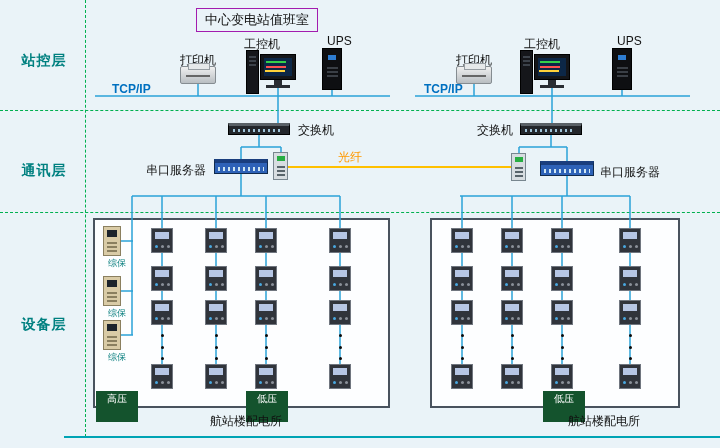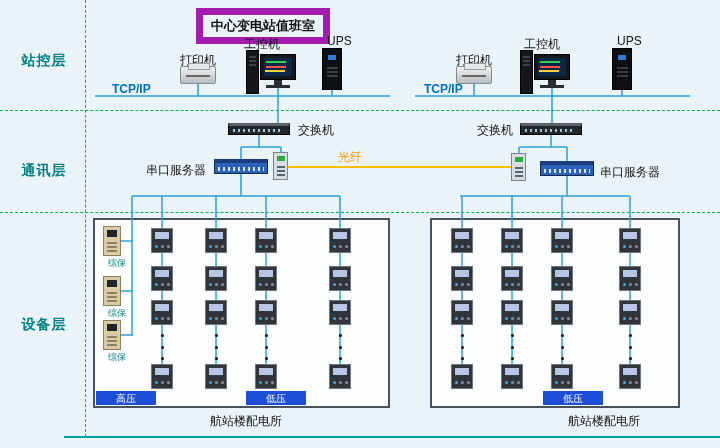--- a/index.html
+++ b/index.html
@@ -4,26 +4,26 @@
 <style>
   *{margin:0;padding:0;box-sizing:border-box}
   body{font-family:"Liberation Sans","DejaVu Sans",sans-serif;background:#fff}
   .canvas{position:relative;width:720px;height:448px;background:#eaf3f8;overflow:hidden}
 
   .hsep{position:absolute;left:0;width:720px;height:0;border-top:1px dashed #00b050}
   .vsep{position:absolute;left:85px;top:0;height:437px;width:0;border-left:1px dashed #00b050}
   .bottom-rule{position:absolute;left:64px;top:436px;width:656px;height:2px;background:#00a3b4}
 
   .layer-label{position:absolute;left:14px;width:60px;text-align:center;font-size:14px;font-weight:bold;color:#008080;letter-spacing:1px}
-  .room-title{position:absolute;font-size:13px;font-weight:bold;color:#111;border:7px solid #a21caf;padding:2px 8px;white-space:nowrap;background:transparent}
+  .room-title{position:absolute;font-size:13px;font-weight:normal;color:#111;border:1px solid #a21caf;padding:2px 8px;white-space:nowrap;background:transparent}
   .lbl{position:absolute;font-size:12px;color:#111;white-space:nowrap}
   .tcpip{position:absolute;font-size:12px;font-weight:bold;color:#0070c0;white-space:nowrap}
   .fiber-label{position:absolute;font-size:12px;font-weight:normal;color:#ff9900;white-space:nowrap}
   .caption{position:absolute;font-size:12px;color:#111;white-space:nowrap}
-  .tag{position:absolute;height:14px;line-height:15px;padding:0 20px;background:#1d4ed8;color:#fff;font-size:10px;white-space:nowrap}
+  .tag{position:absolute;height:31px;line-height:15px;padding:0 11px;background:#14532d;color:#fff;font-size:10px;white-space:nowrap}
 
   .sub-box{position:absolute;top:218px;height:190px;background:#fdfeff;border:2px solid #49535e}
   svg.connectors{position:absolute;left:0;top:0;pointer-events:none}
 
   
   .printer{position:absolute;width:36px;height:18px;background:linear-gradient(#f0f0f0,#b9bec2);border:1px solid #858c91;border-radius:2px}
   .printer::before{content:"";position:absolute;left:7px;top:-4px;width:20px;height:5px;background:#e6e9ea;border:1px solid #979ea3}
   .printer::after{content:"";position:absolute;left:5px;top:8px;right:5px;height:2px;background:#666}
 
   .tower{position:absolute;width:13px;height:44px;background:#15161a;border:1px solid #000}

